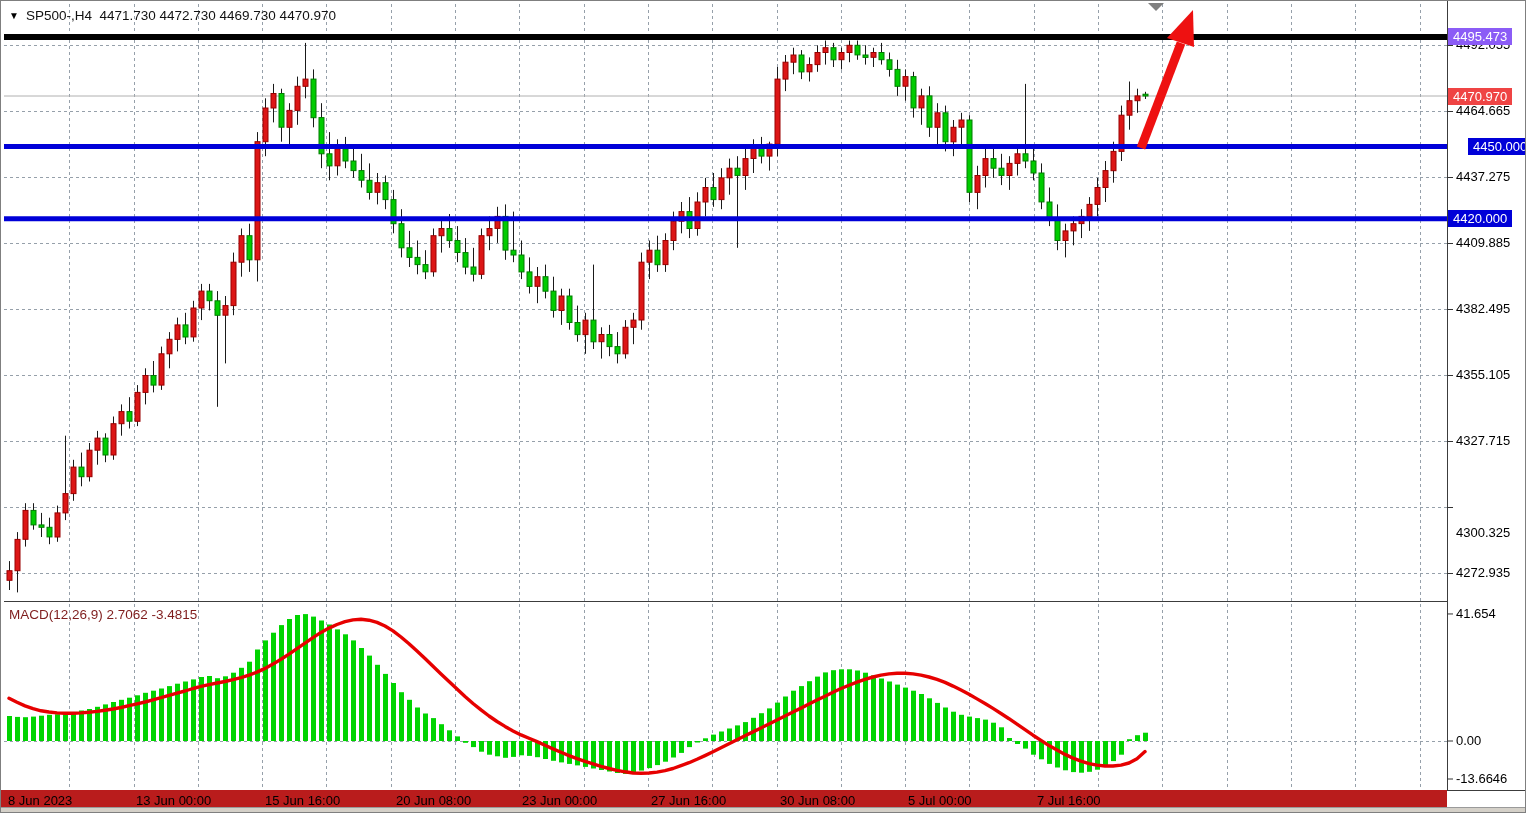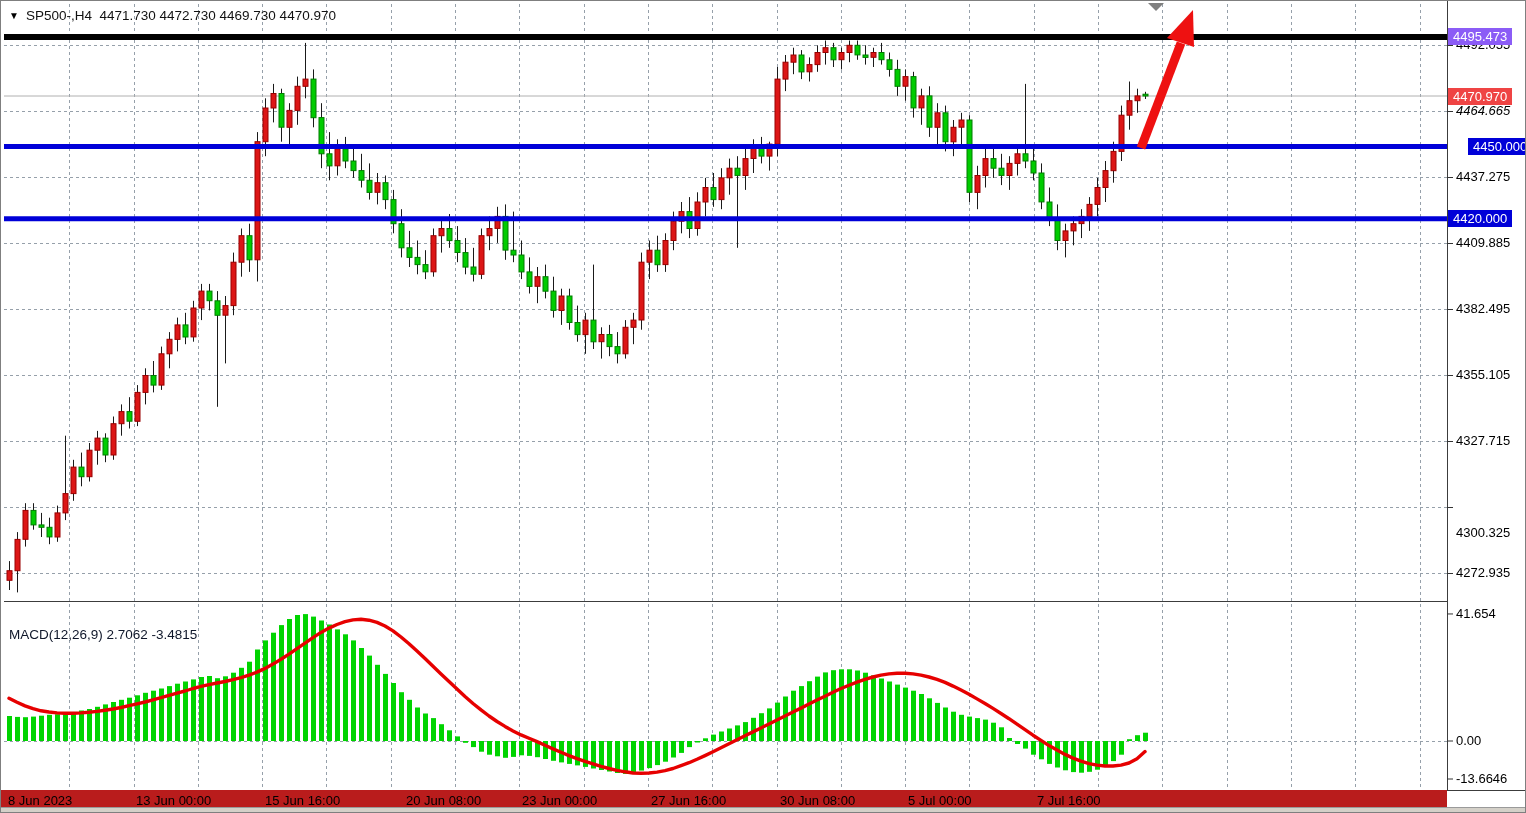--- a/index.html
+++ b/index.html
@@ -3,21 +3,21 @@
 <meta charset="utf-8">
 <style>
   html,body{margin:0;padding:0;background:#e8e8e8;}
   #app{position:relative;width:1526px;height:813px;background:#ffffff;
        border:1px solid #7f7f7f;box-sizing:border-box;overflow:hidden;
        font-family:"Liberation Sans",sans-serif;}
   #plot{position:absolute;left:0;top:0;}
   .sym-title{position:absolute;left:8px;top:7px;font-size:13.5px;color:#111;
        display:flex;align-items:center;gap:7px;white-space:pre;}
   .sym-title .tri{font-size:10px;color:#000;line-height:1;cursor:pointer;}
-  .macd-title{position:absolute;left:8px;top:606px;font-size:13.5px;color:#0f172a;white-space:pre;margin-top:20px;}
+  .macd-title{position:absolute;left:8px;top:606px;font-size:13.5px;color:#7f1d1d;white-space:pre;}
   #price-axis{position:absolute;left:1446px;top:0;width:80px;height:813px;}
   .ptick{position:absolute;left:9px;height:16px;line-height:16px;font-size:13px;color:#000;white-space:nowrap;}
   .pbox{position:absolute;left:1px;height:17px;line-height:17px;font-size:13px;color:#fff;
         padding:0 5px;white-space:nowrap;z-index:5;}
   #time-axis{position:absolute;left:0;top:789px;width:1446px;height:17px;background:#b91c1c;}
   .ttick{position:absolute;top:3px;font-size:13px;color:#000;white-space:nowrap;}
   .bottom-edge{position:absolute;left:0;top:806px;width:1526px;height:7px;
         background:#d4d0c8;border-top:1px solid #9a9a9a;box-sizing:border-box;}
 </style>
 </head>
@@ -546,41 +546,41 @@
 
   <div class="sym-title">
     <span class="tri">▼</span>
     <span>SP500-,H4  4471.730 4472.730 4469.730 4470.970</span>
   </div>
 
   <div class="macd-title">MACD(12,26,9) 2.7062 -3.4815</div>
 
   <div id="price-axis">
       <span class="ptick" style="top: 36.1851px;">4492.055</span>
-      <span class="ptick" style="top: 102.195px; font-style: italic;">4464.665</span>
+      <span class="ptick" style="top: 102.195px;">4464.665</span>
       <span class="ptick" style="top: 168.205px;">4437.275</span>
       <span class="ptick" style="top: 234.215px;">4409.885</span>
       <span class="ptick" style="top: 300.225px;">4382.495</span>
       <span class="ptick" style="top: 366.235px;">4355.105</span>
       <span class="ptick" style="top: 432.245px;">4327.715</span>
       <span class="ptick" style="top: 524px;">4300.325</span>
       <span class="ptick" style="top: 564.264px;">4272.935</span>
       <span class="ptick" style="top: 604.955px;">41.654</span>
       <span class="ptick" style="top: 732px;">0.00</span>
       <span class="ptick" style="top: 770px;">-13.6646</span>
       <div class="pbox" style="top: 27.4478px; background: #8b5cf6;">4495.473</div>
       <div class="pbox" style="top: 86.5px; background: #ef4444;">4470.970</div>
       <div class="pbox" style="top: 137.038px; background: rgb(0, 0, 216); margin-left: 20px;">4450.000</div>
       <div class="pbox" style="top: 209.338px; background: rgb(0, 0, 216);">4420.000</div>
     </div>
   <div id="time-axis">
       <span class="ttick" style="left: 7px;">8 Jun 2023</span>
       <span class="ttick" style="left: 135px;">13 Jun 00:00</span>
       <span class="ttick" style="left: 264px;">15 Jun 16:00</span>
-      <span class="ttick" style="left: 405px;">20 Jun 08:00</span>
+      <span class="ttick" style="left: 395px;">20 Jun 08:00</span>
       <span class="ttick" style="left: 521px;">23 Jun 00:00</span>
       <span class="ttick" style="left: 650px;">27 Jun 16:00</span>
       <span class="ttick" style="left: 779px;">30 Jun 08:00</span>
       <span class="ttick" style="left: 907px;">5 Jul 00:00</span>
       <span class="ttick" style="left: 1036px;">7 Jul 16:00</span>
     </div>
   <div class="bottom-edge"></div>
 </div>
 
 </body></html>

